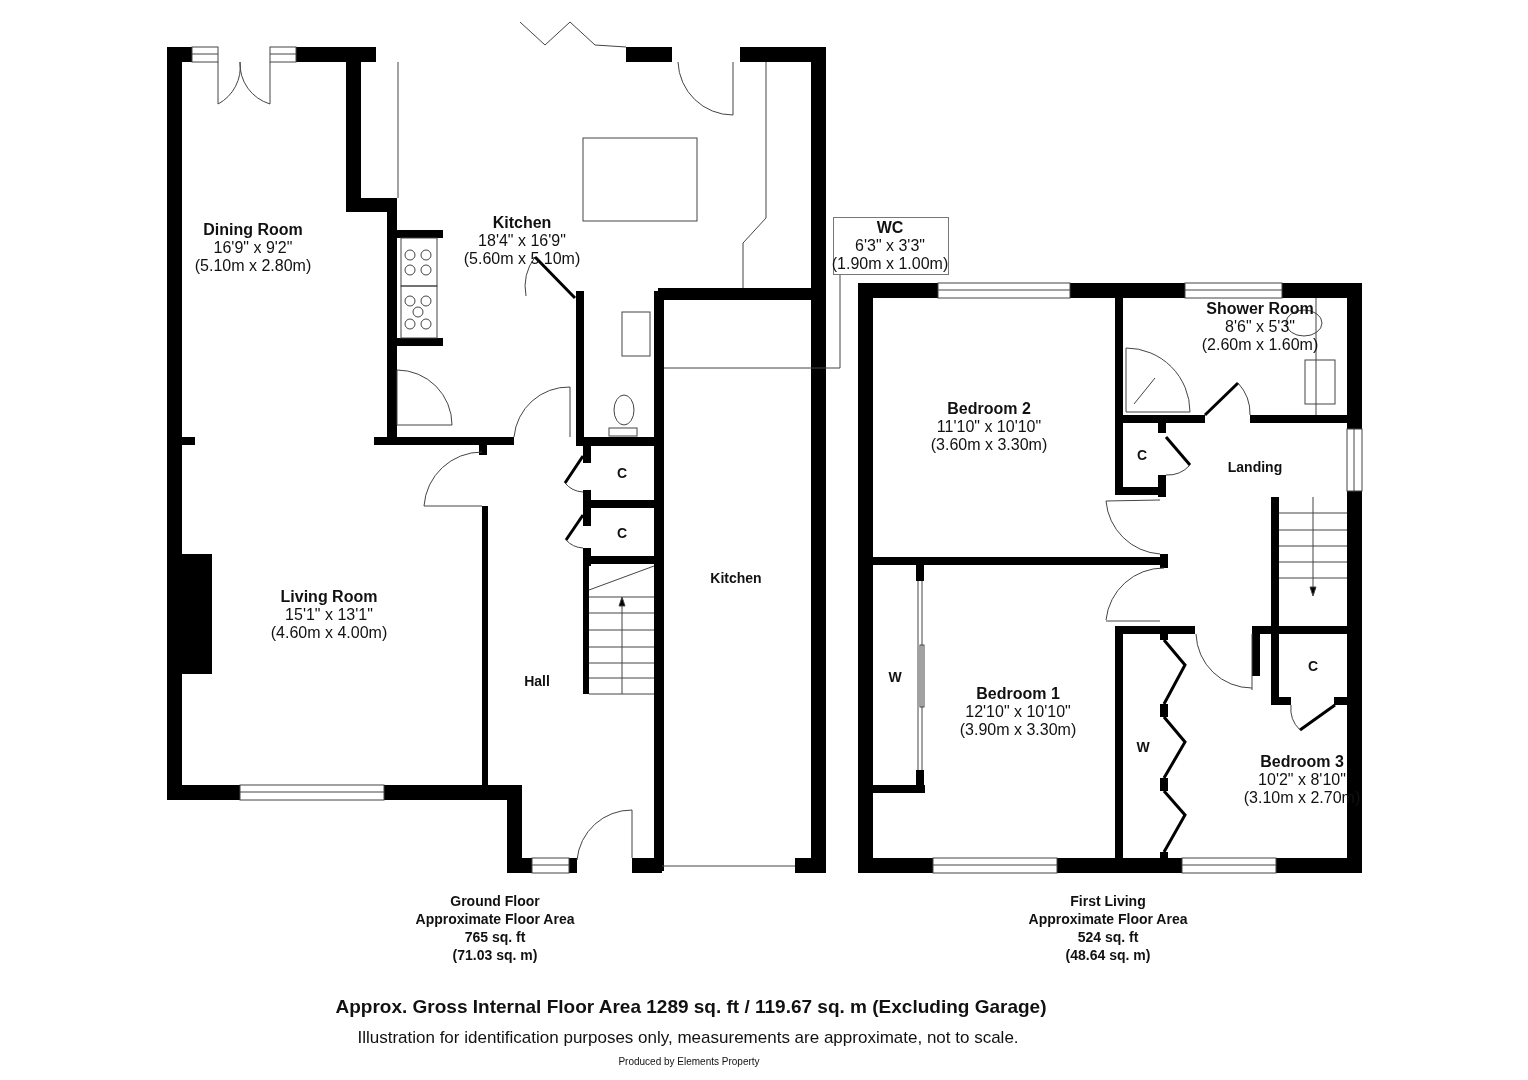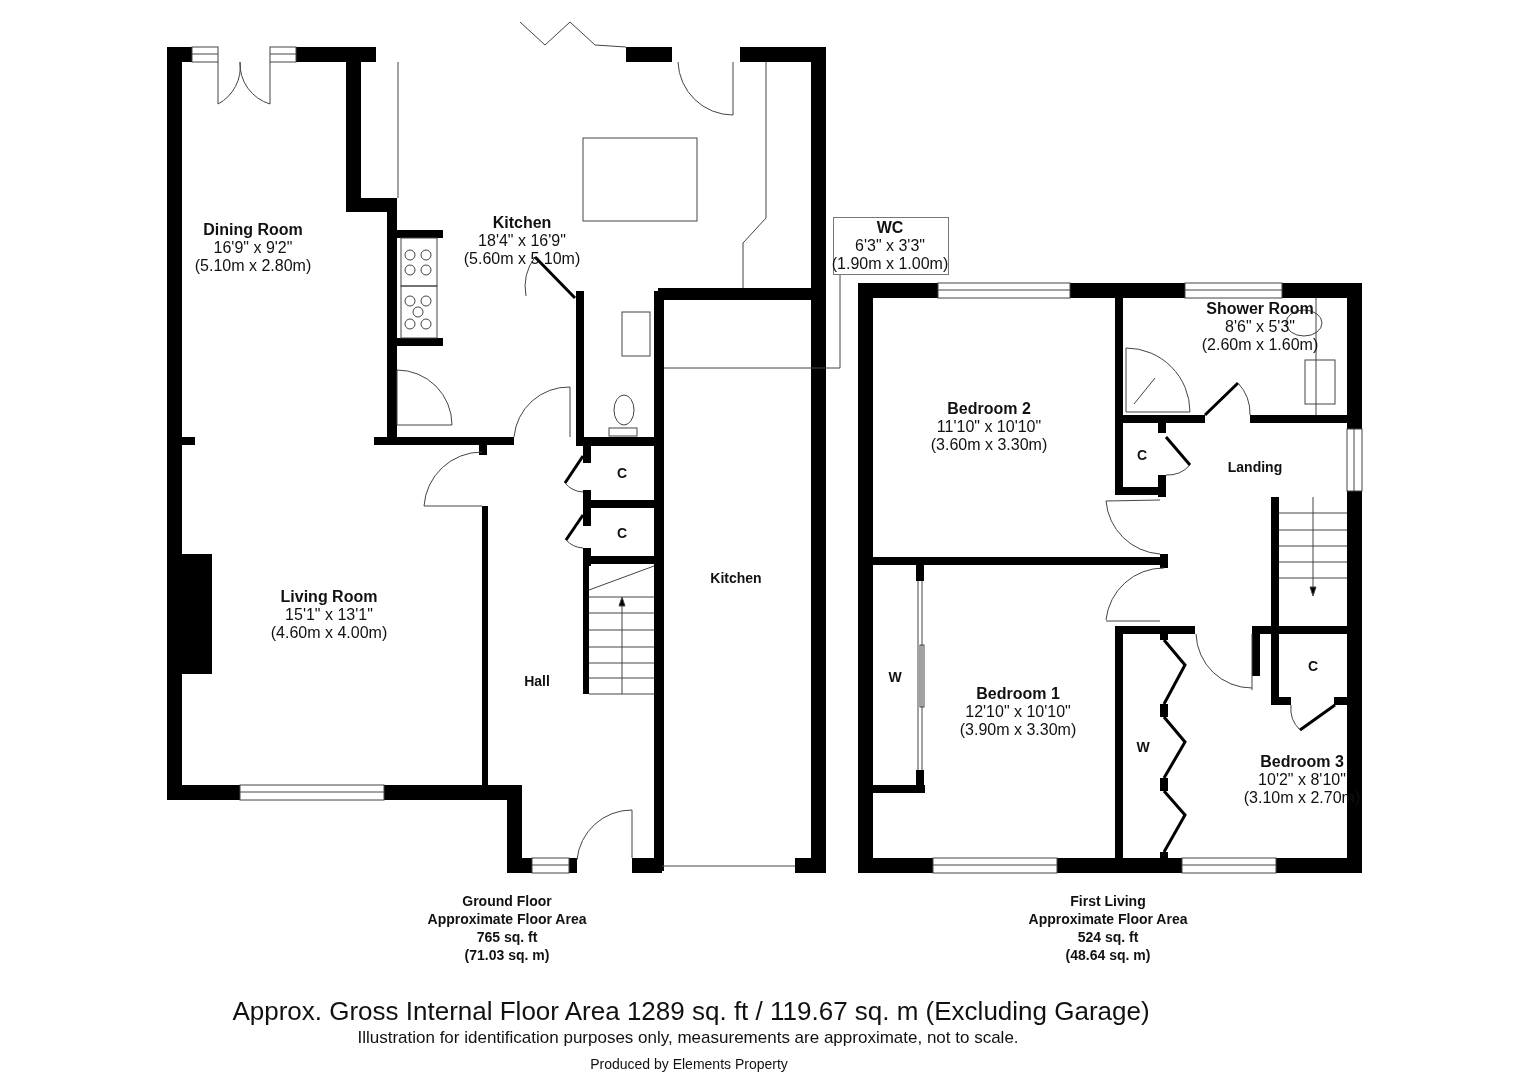--- a/index.html
+++ b/index.html
@@ -5,23 +5,23 @@
   html, body { margin:0; padding:0; background:#ffffff; }
   body { width:1528px; height:1080px; position:relative; overflow:hidden; font-family:"Liberation Sans", sans-serif; color:#111; }
   svg { position:absolute; left:0; top:0; }
   .lbl { position:absolute; text-align:center; transform:translateX(-50%); white-space:nowrap; line-height:18px; font-size:16px; }
   .lbl .name { font-weight:bold; display:block; }
   .lbl .dim { display:block; }
   .small { font-weight:bold; font-size:14px; }
   .wc-box { position:absolute; left:833px; top:217px; width:114px; height:56px; border:1px solid #777; background:#fff; }
   .floor-area { position:absolute; text-align:center; transform:translateX(-50%); font-weight:bold; font-size:14px; line-height:18px; white-space:nowrap; }
   .floor-area span { display:block; }
-  .gross { position:absolute; left:691px; top:996px; transform:translateX(-50%); font-weight:normal; font-size:26px; white-space:nowrap; }
+  .gross { position:absolute; left:691px; top:996px; transform:translateX(-50%); font-weight:bold; font-size:19px; white-space:nowrap; }
   .disclaimer { position:absolute; left:688px; top:1028px; transform:translateX(-50%); font-size:17px; white-space:nowrap; }
-  .producer { position:absolute; left:689px; top:1056px; transform:translateX(-50%); font-size:14px; white-space:nowrap; }
+  .producer { position:absolute; left:689px; top:1056px; transform:translateX(-50%); font-size:10px; white-space:nowrap; }
 </style>
 </head>
 <body>
 
 <svg width="1528" height="1080" viewBox="0 0 1528 1080">
 
   <g fill="#000">
 
     <rect x="167" y="47" width="15" height="752"></rect>
 
@@ -292,21 +292,21 @@
 </div>
 <div class="lbl" style="left:1257px;top:753px;margin-left:45px;">
   <span class="name">Bedroom 3</span>
   <span class="dim">10'2" x 8'10"</span>
   <span class="dim">(3.10m x 2.70m)</span>
 </div>
 <div class="lbl small" style="left:1313px;top:657px;">C</div>
 <div class="lbl small" style="left:895px;top:668px;">W</div>
 <div class="lbl small" style="left:1143px;top:738px;">W</div>
 
-<div class="floor-area" style="left:507px;top:892px;">
+<div class="floor-area" style="left:495px;top:892px;">
   <span>Ground Floor</span>
   <span>Approximate Floor Area</span>
   <span>765 sq. ft</span>
   <span>(71.03 sq. m)</span>
 </div>
 <div class="floor-area" style="left:1108px;top:892px;">
   <span>First Living</span>
   <span>Approximate Floor Area</span>
   <span>524 sq. ft</span>
   <span>(48.64 sq. m)</span>

